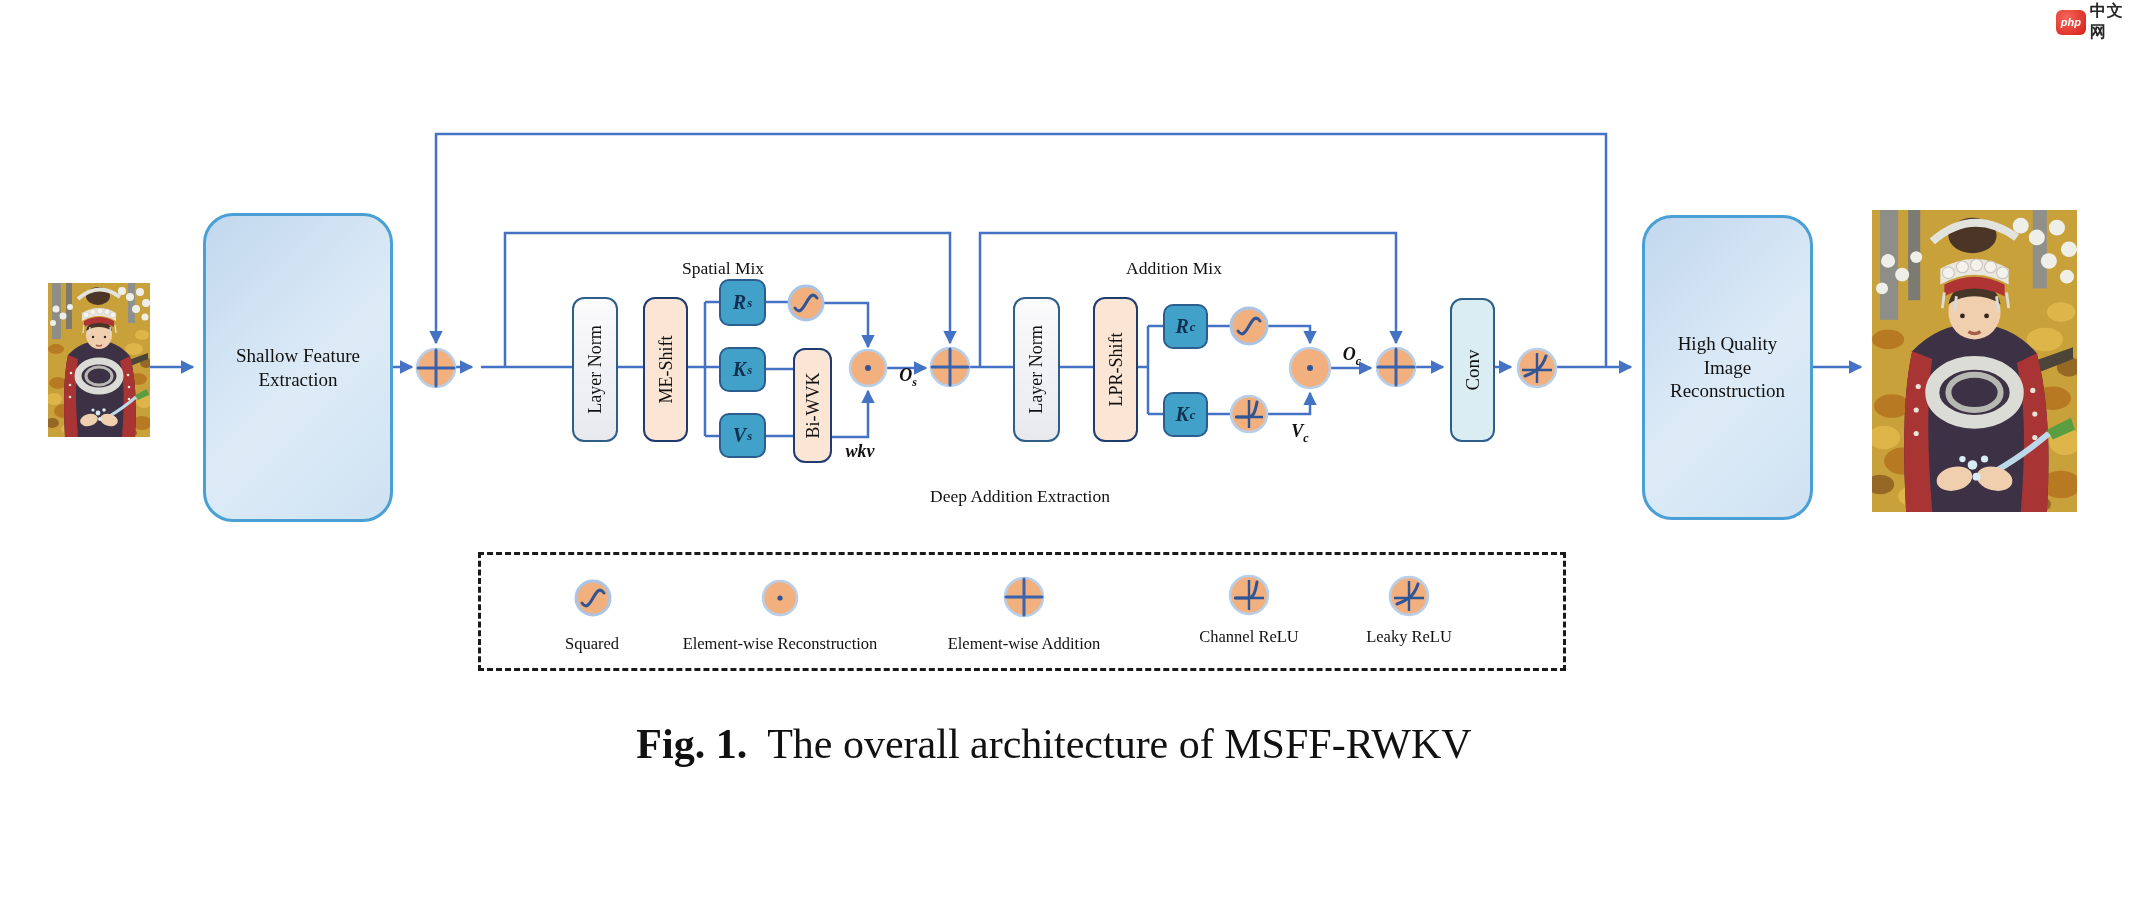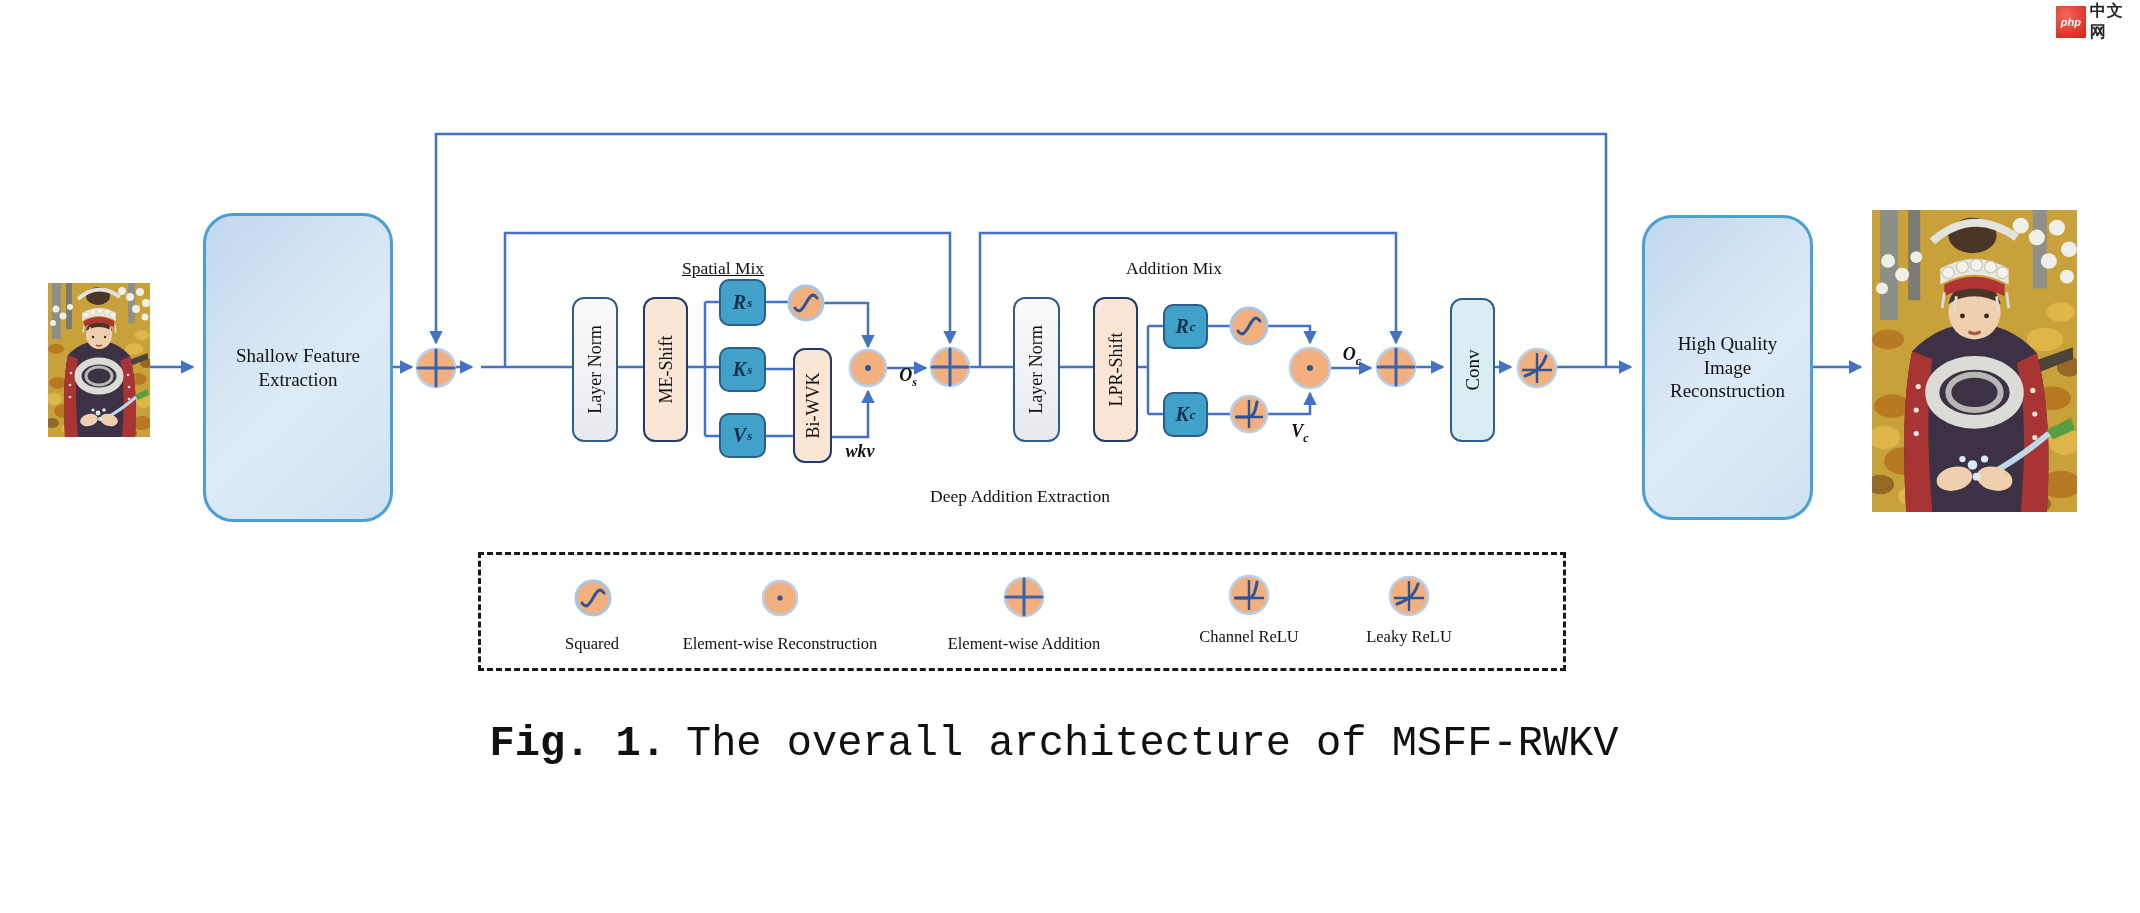--- a/index.html
+++ b/index.html
@@ -28,21 +28,21 @@
   .mathlab{font-style:italic;font-weight:700;font-size:18px;text-align:center;}
   .mathlab sub{font-size:12px;}
   
   .legendbox{border:3px dashed #1a1a1a;}
   .legendlabel{font-size:16.5px;text-align:center;}
   
   .caption{width:2108px;text-align:center;font-size:42px;}
   .caption .pfx{font-weight:700;margin-right:20px;}
   
   .logo{display:flex;align-items:center;font-family:"Liberation Sans","DejaVu Sans",sans-serif;}
-  .logo .badge{width:30px;height:32px;border-radius:1px;background:radial-gradient(circle at 35% 30%,#f4655a,#d51f15);
+  .logo .badge{width:30px;height:25px;border-radius:6px;background:radial-gradient(circle at 35% 30%,#f4655a,#d51f15);
                color:#fff;font-size:11px;font-style:italic;font-weight:700;display:flex;align-items:center;justify-content:center;}
   .logo .site{margin-left:4px;font-size:16px;font-weight:700;color:#262626;letter-spacing:1px;}
 </style>
 </head>
 <body>
 
 <div class="stage">
 
   <svg class="wires" width="2140" height="913" viewBox="0 0 2140 913">
     <defs>
@@ -255,21 +255,21 @@
     <div style="width:160px;">Shallow Feature Extraction</div>
   </div>
 
   <div class="abs bigbox" style="left:1642px;top:215px;width:171px;height:305px;">
     <div style="width:150px;">High Quality Image Reconstruction</div>
   </div>
 
   <div class="abs" style="left:890px;top:486px;width:260px;text-align:center;font-size:17.5px;">Deep Addition Extraction</div>
 
   <div class="abs greenbox" style="left:543px;top:245px;width:360px;height:240px;z-index:-1;"></div>
-  <div class="abs mixtitle" style="left:543px;top:258px;width:360px;text-decoration:underline;">Spatial Mix</div>
+  <div class="abs mixtitle" style="left:543px;top:258px;width:360px;">Spatial Mix</div>
 
   <div class="abs vbox whitebox" style="left:572px;top:297px;width:46px;height:145px;">
     <span class="vt">Layer Norm</span>
   </div>
   <div class="abs vbox peachbox" style="left:643px;top:297px;width:45px;height:145px;">
     <span class="vt">ME-Shift</span>
   </div>
   <div class="abs qkv" style="left:719px;top:279px;width:47px;height:47px;">
     <i>R</i>
       <sub>s</sub>
@@ -318,21 +318,21 @@
     <span class="vt" style="font-size:19px;">Conv</span>
   </div>
 
   <div class="abs legendbox" style="left:478px;top:552px;width:1088px;height:119px;"></div>
   <div class="abs legendlabel" style="left:512px;top:634px;width:160px;">Squared</div>
   <div class="abs legendlabel" style="left:640px;top:634px;width:280px;">Element-wise Reconstruction</div>
   <div class="abs legendlabel" style="left:884px;top:634px;width:280px;">Element-wise Addition</div>
   <div class="abs legendlabel" style="left:1149px;top:627px;width:200px;">Channel ReLU</div>
   <div class="abs legendlabel" style="left:1309px;top:627px;width:200px;">Leaky ReLU</div>
 
-  <div class="abs caption" style="left:0px;top:720px;font-family:Liberation Mono, monospace;">
+  <div class="abs caption" style="left:0px;top:720px;">
     <span class="pfx">Fig. 1.</span><span>The overall architecture of MSFF-RWKV</span>
   </div>
 
   <div class="abs logo" style="left:2056px;top:1px;">
     <span class="badge">php</span>
     <span class="site">中文网</span>
   </div>
 
 </div>
 

